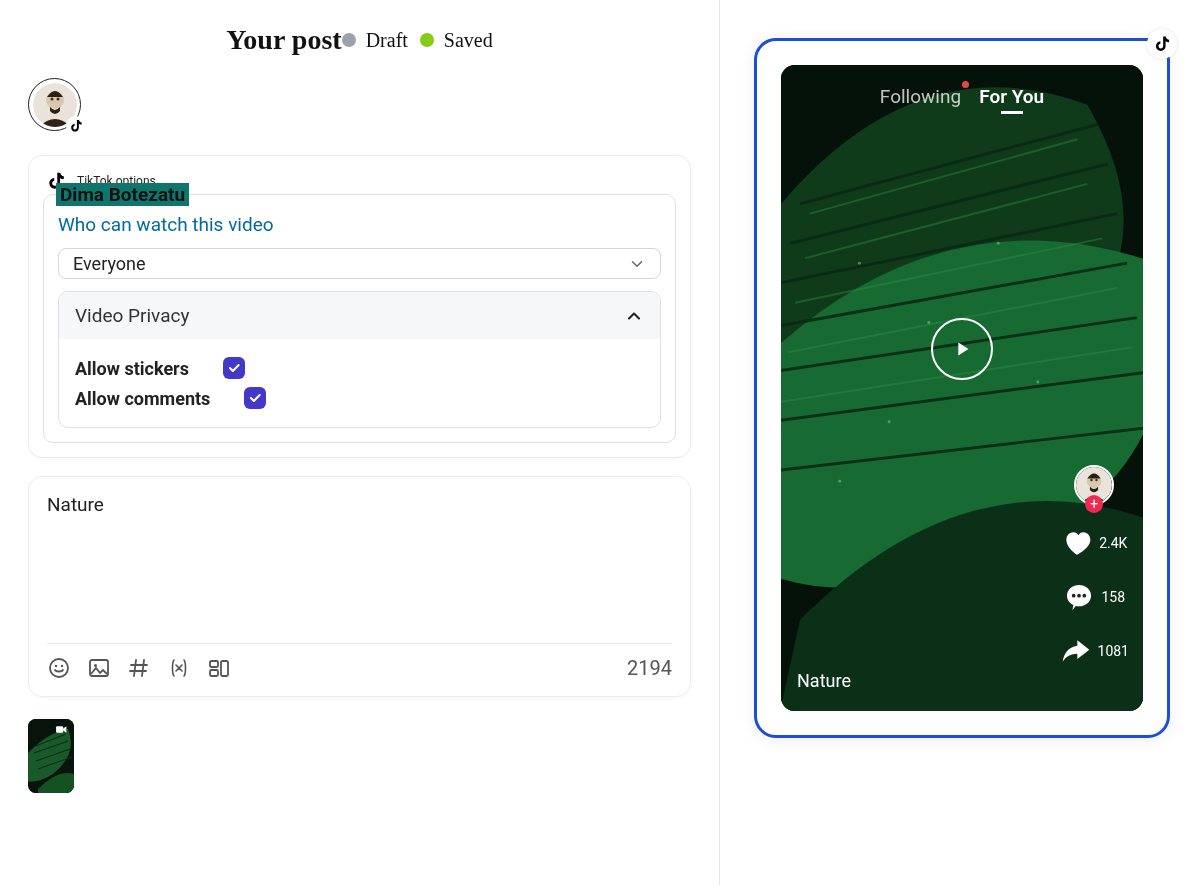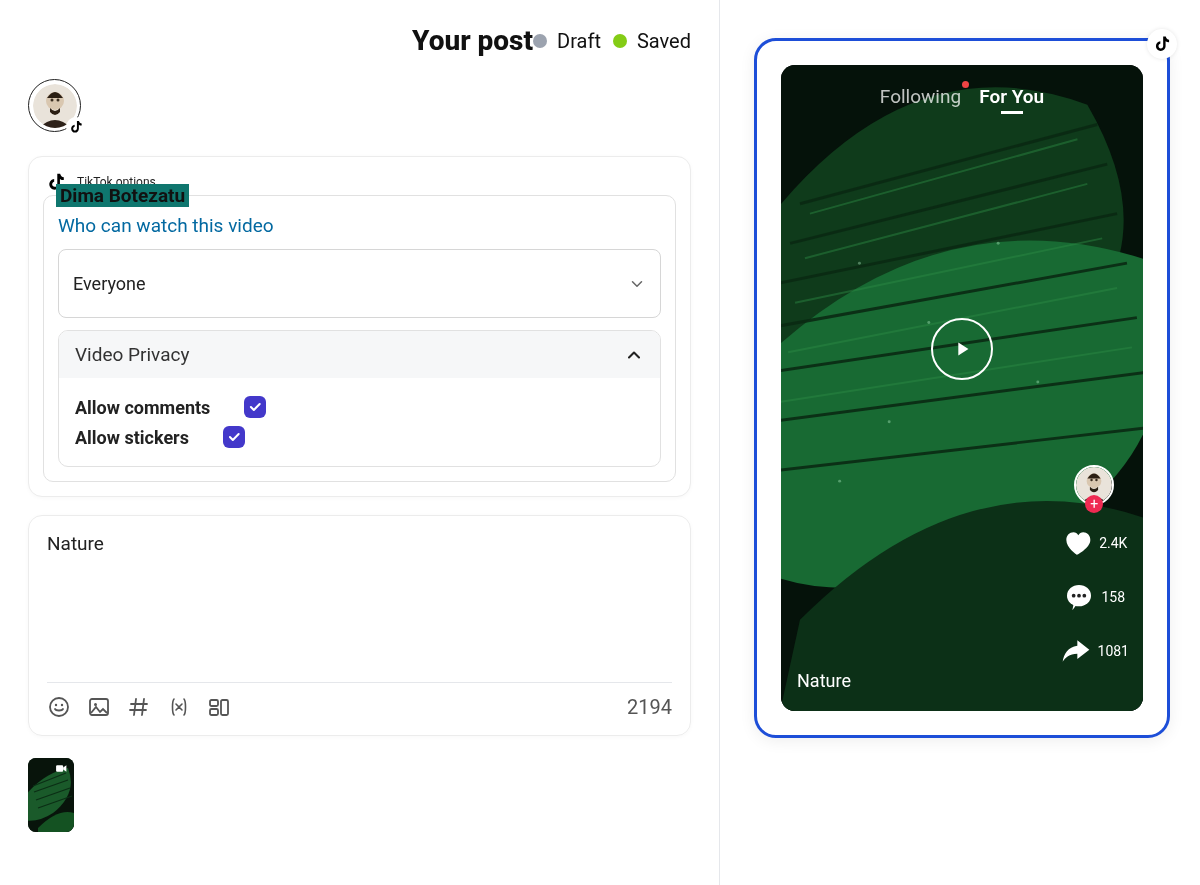--- a/index.html
+++ b/index.html
@@ -16,23 +16,24 @@
       width: 720px;
       padding: 24px 28px 24px 28px;
       border-right: 1px solid #e5e7eb;
     }
     .right {
       flex: 1;
       padding: 38px 28px 24px 34px;
     }
     .header-row {
       display: flex;
-      justify-content: flex-end;
+      justify-content: center;
       align-items: center;
       margin-bottom: 22px;
+      font-family: Liberation Serif, serif;
     }
     .page-title {
       font-size: 28px;
       font-weight: 800;
     }
     .status-pills { display: flex; gap: 12px; align-items: center; }
     .pill { display: flex; align-items: center; gap: 10px; font-size: 20px; color: #111; }
     .dot { width: 14px; height: 14px; border-radius: 50%; }
     .dot-gray { background: #9ca3af; }
     .dot-green { background: #84cc16; }
@@ -95,21 +96,21 @@
       font-size: 19px;
       color: #0369a1;
       margin-bottom: 12px;
       margin-top: 4px;
     }
 
     .select {
       width: 100%;
       border: 1px solid #d6d6d6;
       border-radius: 8px;
-      padding: 23px 14px;
+      padding: 4px 14px;
       font-size: 18px;
       display: flex;
       justify-content: space-between;
       align-items: center;
       cursor: pointer;
       background: #fff;
       color: #222;
     }
 
     .collapsible {
@@ -364,29 +365,29 @@
           <div class="collapsible-header">
             <span>Video Privacy</span>
             <span>
               <svg viewBox="0 0 24 24" width="20" height="20">
                   <path fill="none" stroke="#222" stroke-width="2.5" stroke-linecap="round" stroke-linejoin="round" d="M6 15l6-6 6 6"></path>
                 </svg>
             </span>
           </div>
           <div class="collapsible-body">
             <div class="check-row">
-              <span>Allow comments</span>
+              <span>Allow stickers</span>
               <span class="checkbox">
                 <svg viewBox="0 0 24 24">
                     <path fill="none" stroke="#fff" stroke-width="3.5" stroke-linecap="round" stroke-linejoin="round" d="M5 12l5 5L20 7"></path>
                   </svg>
               </span>
             </div>
             <div class="check-row">
-              <span>Allow stickers</span>
+              <span>Allow comments</span>
               <span class="checkbox">
                 <svg viewBox="0 0 24 24">
                     <path fill="none" stroke="#fff" stroke-width="3.5" stroke-linecap="round" stroke-linejoin="round" d="M5 12l5 5L20 7"></path>
                   </svg>
               </span>
             </div>
           </div>
         </div>
       </div>
     </div>

